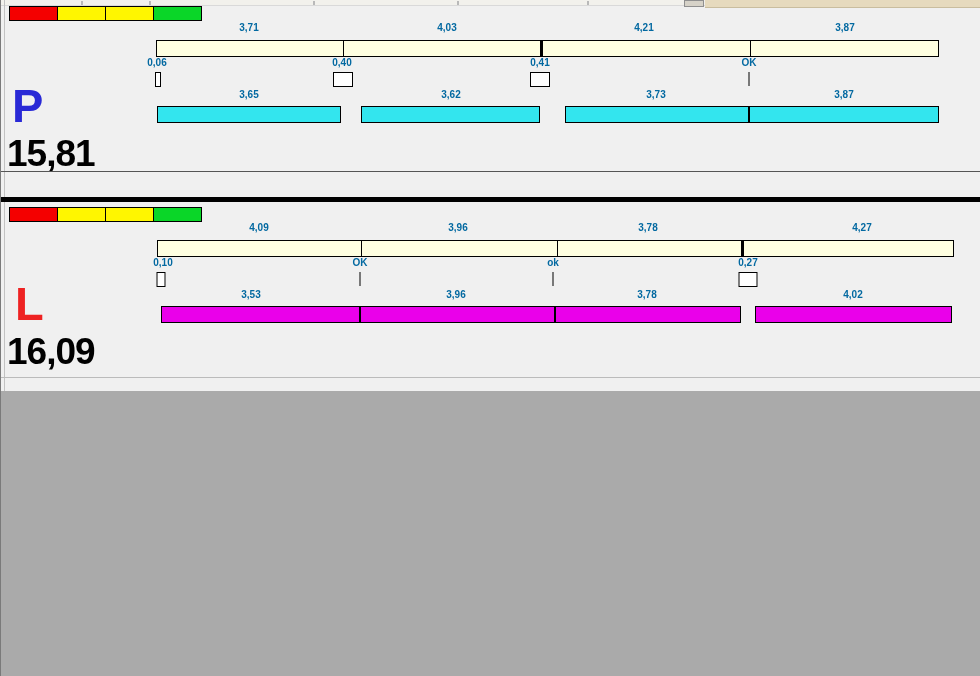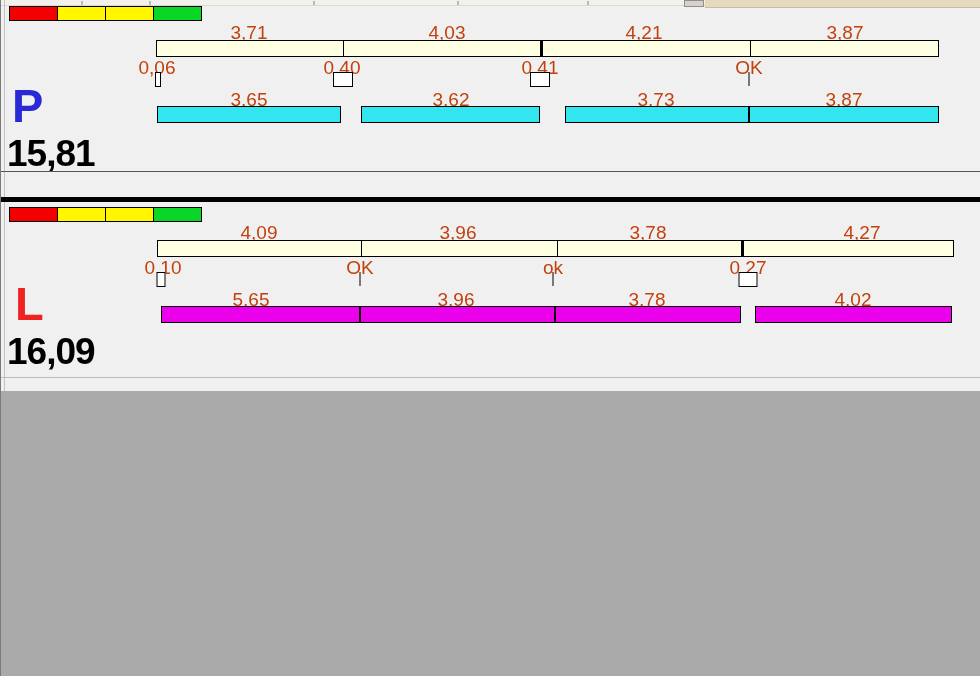--- a/index.html
+++ b/index.html
@@ -14,21 +14,21 @@
   .tan-box { position:absolute; left:683px; top:0; width:20px; height:7px; background:#d6d2c8; border:1px solid #8f8f8f; }
   .left-edge2 { position:absolute; left:3px; top:0; width:1px; height:676px; background:#c2c2c2; }
 
   
   .sq { position:absolute; width:49px; height:15px; border:1px solid #000; }
   .sq.red { background:#f40000; }
   .sq.yellow { background:#fff600; }
   .sq.green { background:#0ad628; }
 
   
-  .v { position:absolute; transform:translateX(-50%); font-weight:normal; font-size:19px; color:#c2410c; white-space:nowrap; }
+  .v { position:absolute; transform:translateX(-50%); font-weight:bold; font-size:10px; color:#0369a1; white-space:nowrap; }
 
   
   .cream { position:absolute; height:17px; background:#ffffe1; border:1px solid #000; }
   .cdiv { position:absolute; top:0; width:1px; height:15px; background:#000; }
   .cdiv.thick { width:3px; }
 
   
   .bar { position:absolute; height:17px; border:1px solid #000; }
   .bar.cyan { background:#33e5ee; }
   .bar.magenta { background:#ea00ea; }
@@ -130,21 +130,21 @@
     <span class="v" style="left:162px; top:257px;">0,10</span>
     <span class="v" style="left:359px; top:257px;">OK</span>
     <span class="v" style="left:552px; top:257px;">ok</span>
     <span class="v" style="left:747px; top:257px;">0,27</span>
 
     <div class="mk-box" style="left:160px; top:272px; width:9px;"></div>
     <div class="mk-line" style="left:359px; top:272px;"></div>
     <div class="mk-line" style="left:552px; top:272px;"></div>
     <div class="mk-box" style="left:747px; top:272px; width:19px;"></div>
 
-    <span class="v" style="left:250px; top:289px;">5,65</span>
+    <span class="v" style="left:250px; top:289px;">3,53</span>
     <span class="v" style="left:455px; top:289px;">3,96</span>
     <span class="v" style="left:646px; top:289px;">3,78</span>
     <span class="v" style="left:852px; top:289px;">4,02</span>
 
     <div class="bar magenta" style="left:160px; top:306px; width:580px;">
       <div class="bdiv" style="left:197px;"></div>
       <div class="bdiv" style="left:392px;"></div>
     </div>
     <div class="bar magenta" style="left:754px; top:306px; width:197px;"></div>
 

